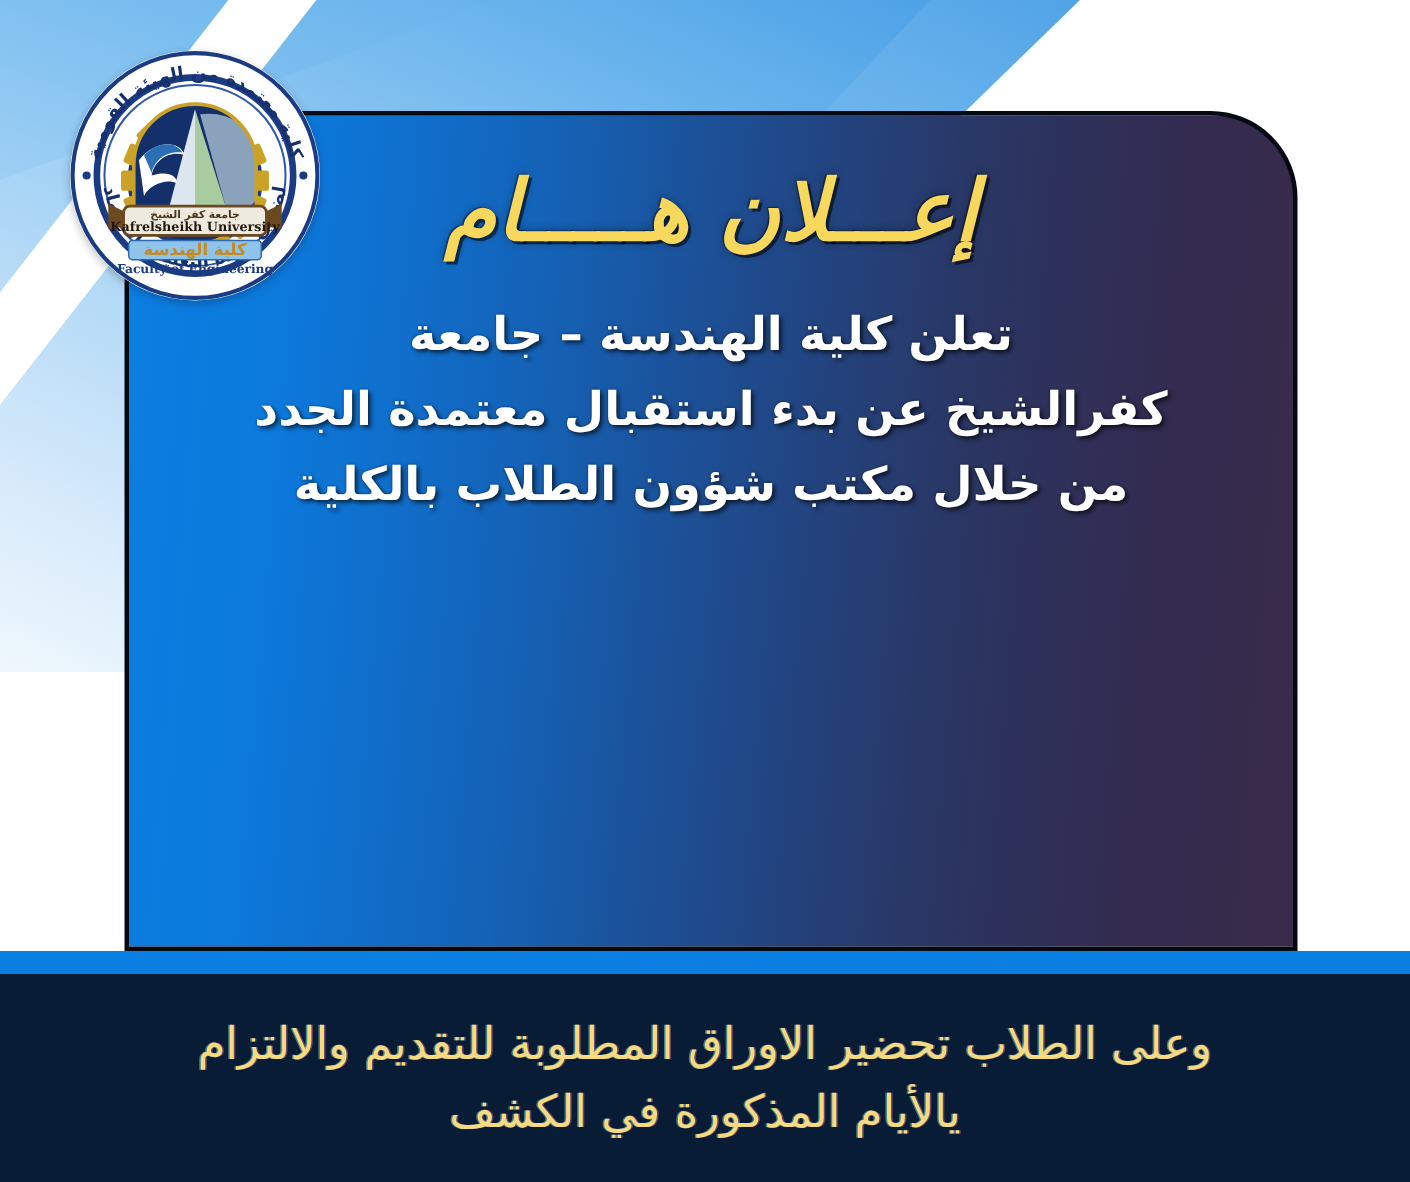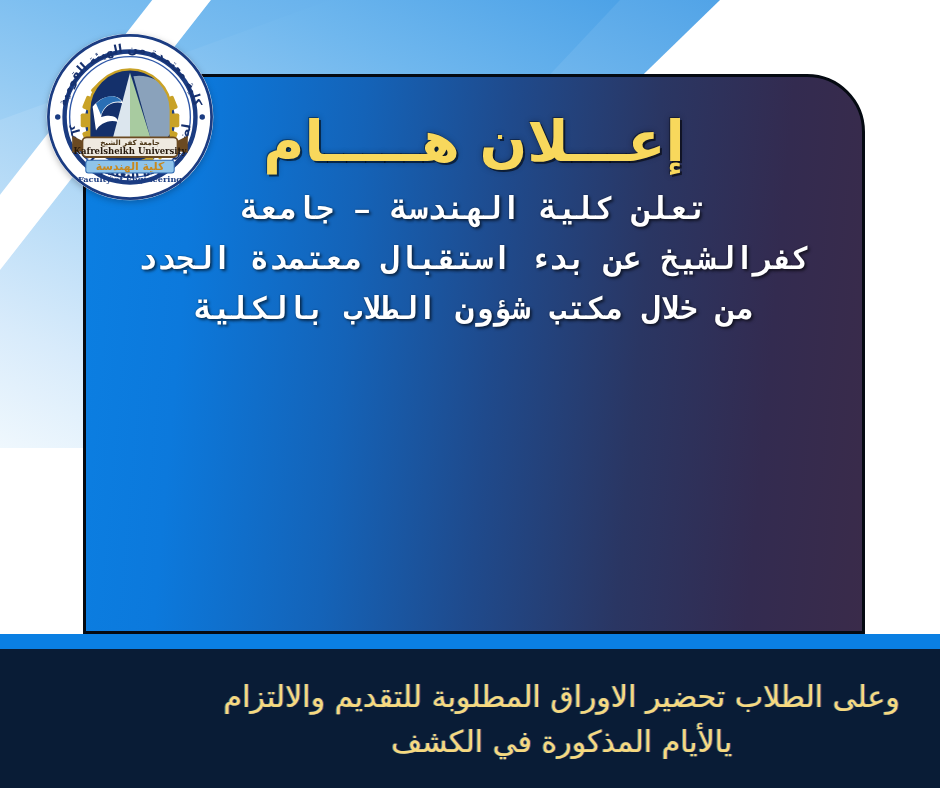--- a/index.html
+++ b/index.html
@@ -124,33 +124,33 @@
     padding: 36px 40px 6px 40px;
     font-size: 56px;
     font-weight: 700;
     line-height: 1.05;
     letter-spacing: 1px;
     color: #F8D85C;
     text-shadow:
       2px 2px 0 rgba(0,0,0,.55),
       -1px -1px 0 rgba(0,0,0,.35),
       0 0 6px rgba(0,0,0,.35);
+    font-style: italic;
   }
 
   .body-text {
-    margin: 0;
+    margin: 12px;
     padding: 8px 46px 0 46px;
     font-size: 31px;
     font-weight: 700;
     line-height: 1.62;
     color: #ffffff;
     text-shadow:
       2px 2px 3px rgba(0,0,0,.55),
       0 0 2px rgba(0,0,0,.45);
-    font-family: Liberation Mono, monospace;
   }
   .body-line {
     display: block;
   }
   .body-line.date {
     font-size: 31px;
     letter-spacing: 1px;
   }
 
   
@@ -164,21 +164,21 @@
   }
   .footer {
     position: absolute;
     left: 0;
     top: 649px;
     width: 940px;
     height: 139px;
     background: #091C36;
     display: flex;
     align-items: center;
-    justify-content: flex-start;
+    justify-content: center;
   }
   .footer-text {
     margin: 0;
     padding: 0 40px;
     font-size: 30px;
     font-weight: 400;
     line-height: 1.5;
     color: #F7D97E;
     text-align: center;
     text-shadow:

